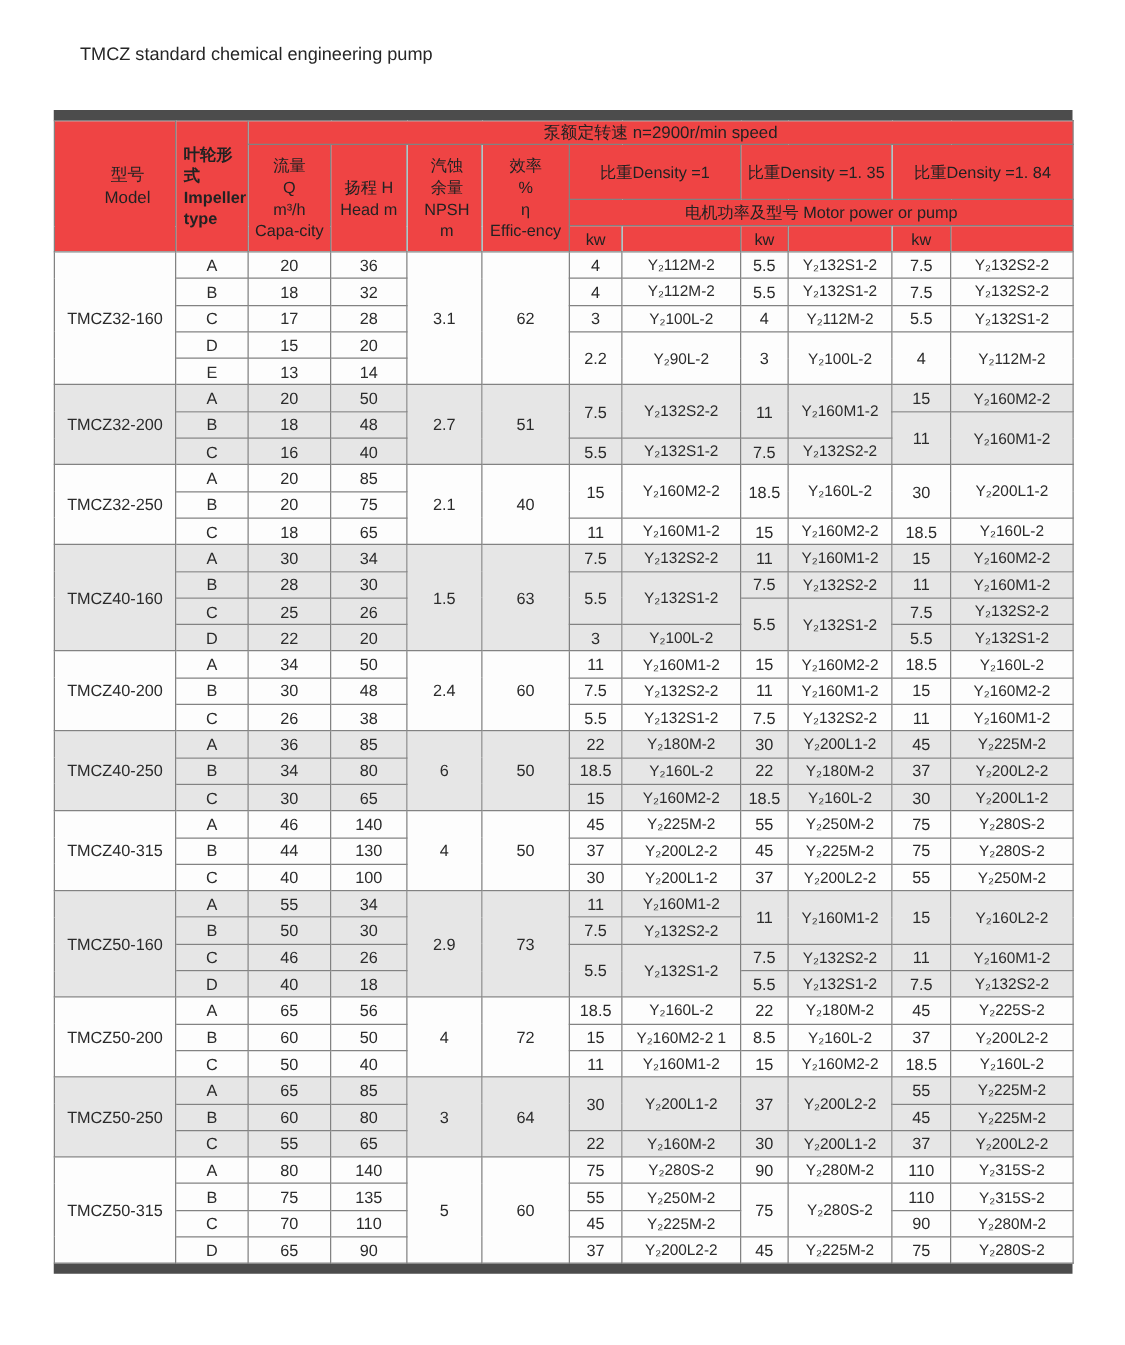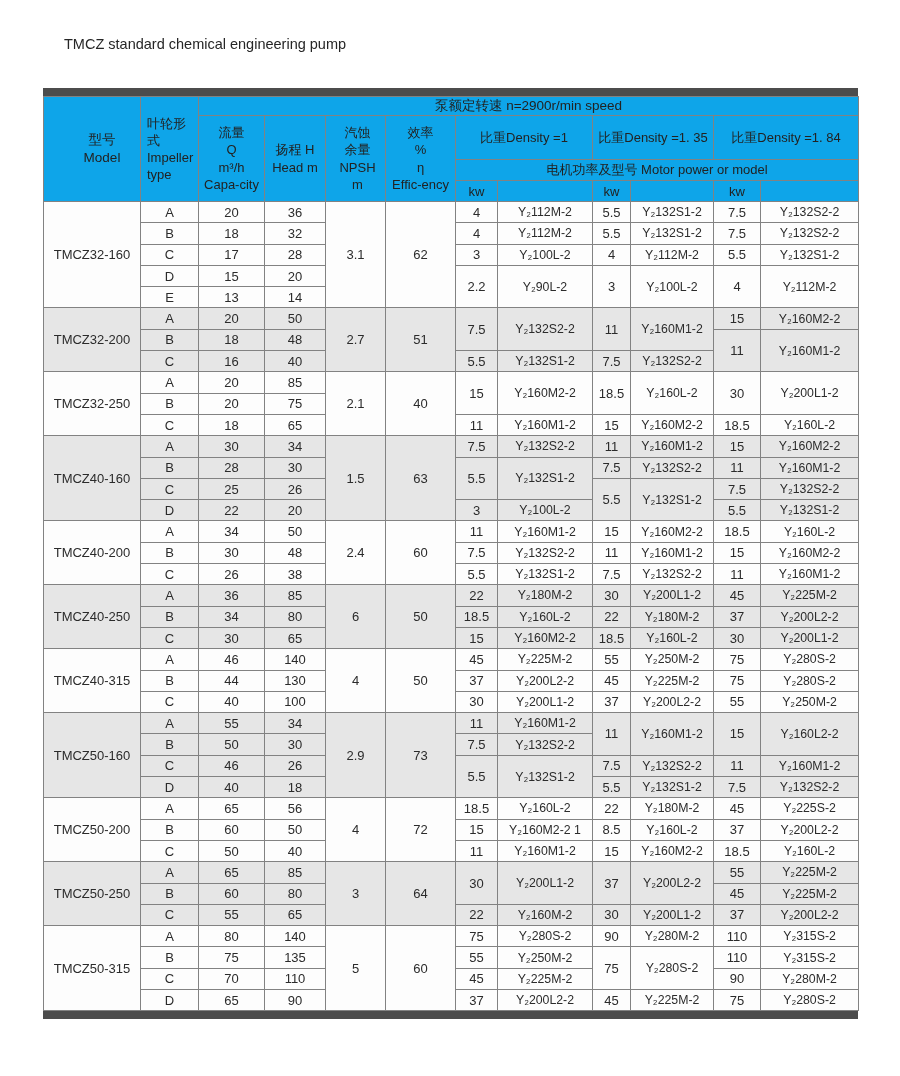--- a/index.html
+++ b/index.html
@@ -11,29 +11,29 @@
   .title-en { position:absolute; left:64px; top:36px; font-size:14.5px; color:#262626; }
   .section-bar { position:absolute; left:40px; top:55px; width:424px; height:23px;
                  background:linear-gradient(to right,#b3b3b3 0%,#c2c2c2 70%,#efefef 92%,#ffffff 100%);
                  font-size:15.5px; color:#101010; padding:2px 0 0 12px; }
 
   .table-wrap { position:absolute; left:43px; top:88px; width:815px; }
   .band { height:8px; background:#4c4c4c; }
 
   table { border-collapse:collapse; table-layout:fixed; width:815px; color:#2b2b2b; }
   th,td { border:1px solid #828282; text-align:center; vertical-align:middle; padding:0 2px; overflow:hidden; font-weight:normal; }
-  thead th { background:#0ea5e9; font-size:13px; color:#222; }
+  thead th { background:#ef4444; font-size:13px; color:#222; }
   .pre { white-space:pre-line; line-height:1.32; }
   .h1 { height:18px; }
   .h2 { height:44px; }
   .h3 { height:21px; }
   .h4 { height:21px; }
   .speed { font-size:13.5px; }
   .th-model { text-align:center; padding-left:22px; font-size:13.5px; }
-  .th-impeller { text-align:left; padding-left:6px; }
+  .th-impeller { text-align:left; padding-left:6px;font-weight:bold; }
   .th-npsh { text-align:center; padding-left:6px; }
   tbody tr { height:21.3px; }
   tbody td { font-size:13px; background:#fdfdfd; }
   tbody tr.shaded td { background:#e6e6e6; }
   td.motor { font-size:12.3px; padding:0 1px; }
   td.model-c { font-size:13px; }
 </style>
 </head>
 <body>
 
@@ -80,21 +80,21 @@
 m</th>
           <th rowspan="3" class="pre">效率
 %
 η
 Effic-ency</th>
           <th colspan="2">比重Density =1</th>
           <th colspan="2">比重Density =1. 35</th>
           <th colspan="2">比重Density =1. 84</th>
         </tr>
         <tr class="h3">
-          <th colspan="6">电机功率及型号  Motor power or model</th>
+          <th colspan="6">电机功率及型号  Motor power or pump</th>
         </tr>
         <tr class="h4">
           <th>kw</th>
           <th></th>
           <th>kw</th>
           <th></th>
           <th>kw</th>
           <th></th>
         </tr>
       </thead>

